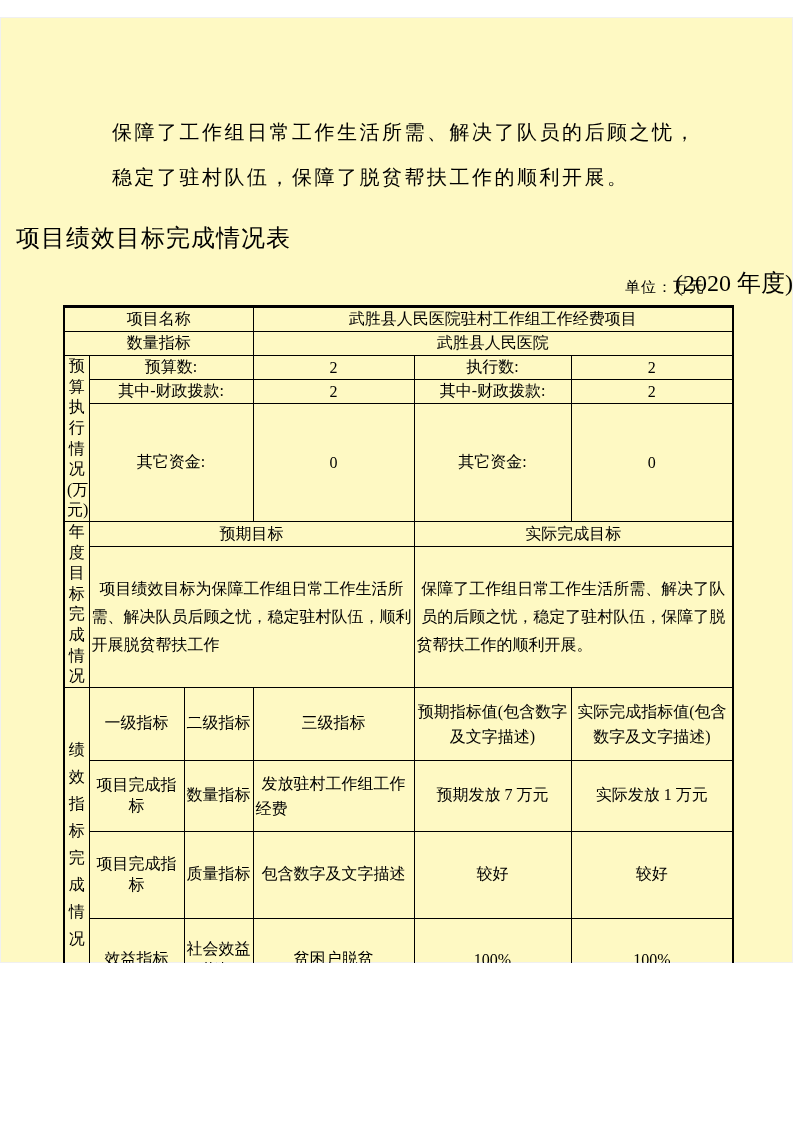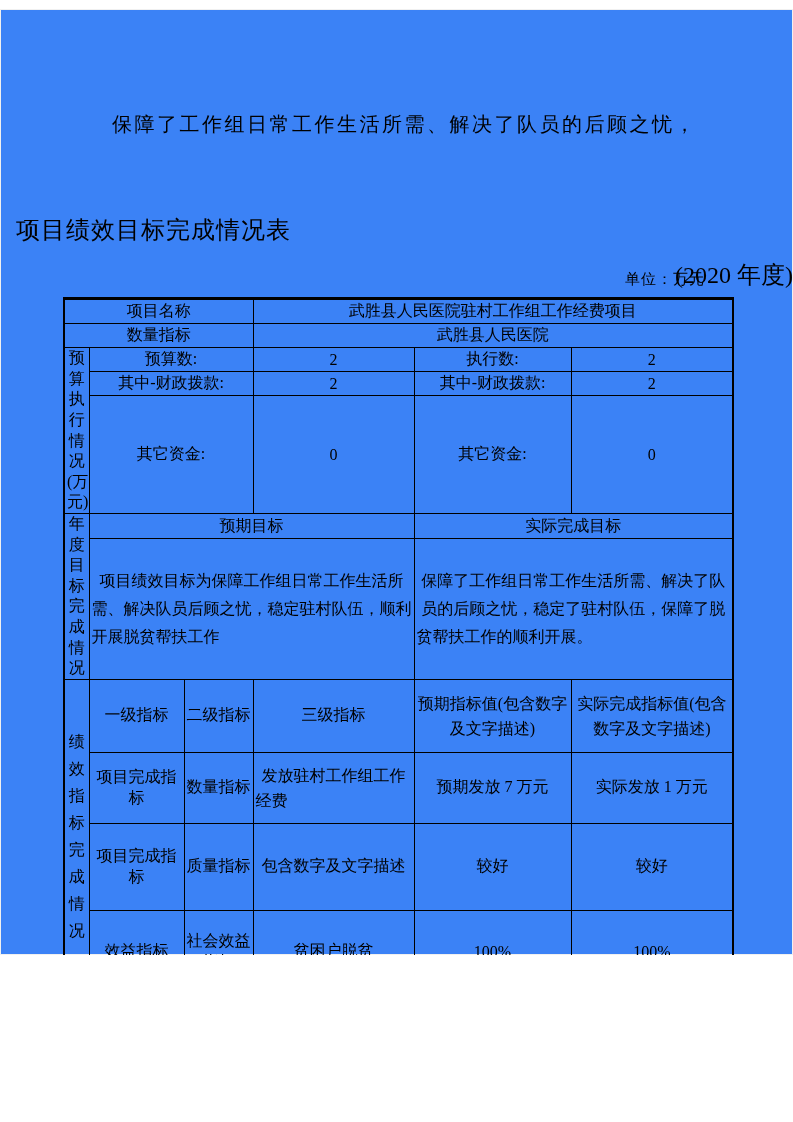--- a/index.html
+++ b/index.html
@@ -1,18 +1,18 @@
 <!DOCTYPE html>
 <html><head>
 <meta charset="utf-8">
 <style>
   html,body { margin:0; padding:0; background:#ffffff; }
   .page {
-    position:relative; width:793px; height:946px; margin:9px auto;
-    background:#3b82f6; color:#000;
+    position:relative; width:793px; height:946px; margin:17px auto;
+    background:#fef9c3; color:#000;
     font-family:"Liberation Serif","DejaVu Serif",serif;
     overflow:hidden;
     box-shadow:inset 0 0 0 1px #f0f0f0;
   }
   .para {
     position:absolute; left:112px; top:93px; width:620px;
     font-size:20px; line-height:45px; letter-spacing:2.5px; white-space:nowrap;
   }
   .doc-title {
     position:absolute; left:16px; top:205px; width:100%;
@@ -51,20 +51,21 @@
     font-size:12.5px; font-weight:600; color:#222;
   }
 </style>
 </head>
 <body>
 
 <div class="page">
 
   <div class="para">
     <div>保障了工作组日常工作生活所需、解决了队员的后顾之忧，</div>
+    <div>稳定了驻村队伍，保障了脱贫帮扶工作的顺利开展。</div>
   </div>
 
   <div class="doc-title">项目绩效目标完成情况表</div>
   <div class="doc-subtitle">(2020 年度)</div>
   <div class="unit-label">单位：万元</div>
 
   <table class="report">
     <colgroup>
       <col style="width:25px">
         <col style="width:95px">

